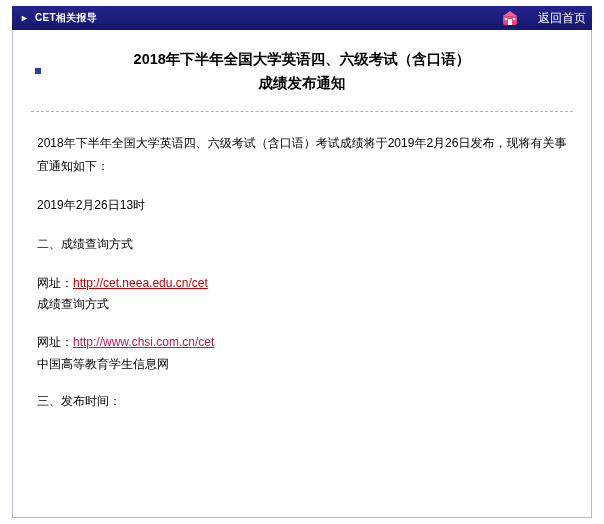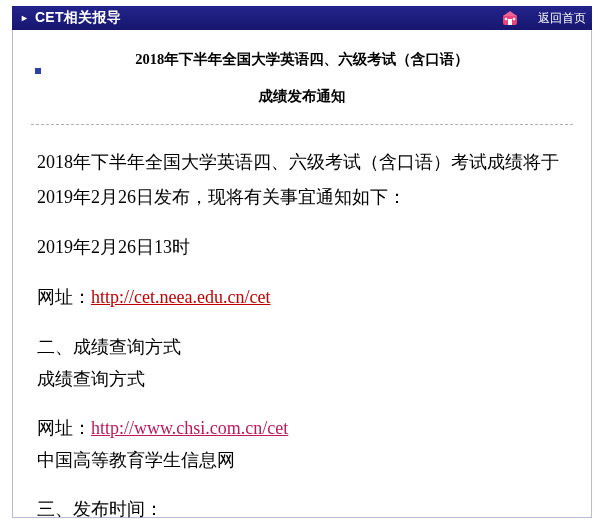--- a/index.html
+++ b/index.html
@@ -41,21 +41,21 @@
     gap: 6px;
   }
   .arrow-icon {
     color: #ffffff;
     font-size: 9px;
     line-height: 1;
     margin-left: 2px;
   }
   .topbar-title {
     color: #ffffff;
-    font-size: 14px;
+    font-size: 10px;
     font-weight: bold;
     letter-spacing: 0.3px;
   }
   .topbar-right {
     display: flex;
     align-items: center;
     gap: 20px;
   }
   .home-icon {
     width: 16px;
@@ -74,21 +74,20 @@
   .frame {
     position: absolute;
     left: 12px;
     top: 30px;
     width: 580px;
     height: 488px;
     border: 1px solid #b9b9d8;
     border-top: none;
     box-sizing: border-box;
     background: #ffffff;
-    font-family: Liberation Serif, serif;
   }
   .bullet-square {
     position: absolute;
     left: 22px;
     top: 38px;
     width: 6px;
     height: 6px;
     background: #2b40a8;
   }
   .titles {
@@ -99,29 +98,29 @@
     font-size: 14.5px;
     font-weight: bold;
     color: #000;
     line-height: 1.6;
   }
   .doc-subtitle {
     font-size: 14.5px;
     font-weight: bold;
     color: #000;
     line-height: 1.6;
-    margin-top: 14px;
+    margin-top: 1px;
   }
   .divider {
     margin: 16px 18px 0 18px;
     border-top: 1px dashed #b0b0b0;
   }
   .body-text {
     padding: 0 24px;
-    font-size: 18px;
+    font-size: 12px;
     line-height: 1.9;
     color: #000;
   }
   .para {
     margin-top: 16px;
   }
   .para.first {
     margin-top: 20px;
   }
   .para.tight {
@@ -171,25 +170,25 @@
       <div class="doc-subtitle">成绩发布通知</div>
     </div>
 
     <div class="divider"></div>
 
     <div class="body-text">
       <div class="para first">2018年下半年全国大学英语四、六级考试（含口语）考试成绩将于2019年2月26日发布，现将有关事宜通知如下：</div>
 
       <div class="para tight">2019年2月26日13时</div>
 
+      <div class="para">二、成绩查询方式</div>
+
       <div class="para">
         <span>网址：</span><a class="link-red" href="#">http://cet.neea.edu.cn/cet</a>
       </div>
-
-      <div class="para">二、成绩查询方式</div>
       <div class="sub-line">成绩查询方式</div>
 
       <div class="para">
         <span>网址：</span><a class="link-plain" href="#">http://www.chsi.com.cn/cet</a>
       </div>
       <div class="sub-line">中国高等教育学生信息网</div>
 
       <div class="para">三、发布时间：</div>
     </div>
 

